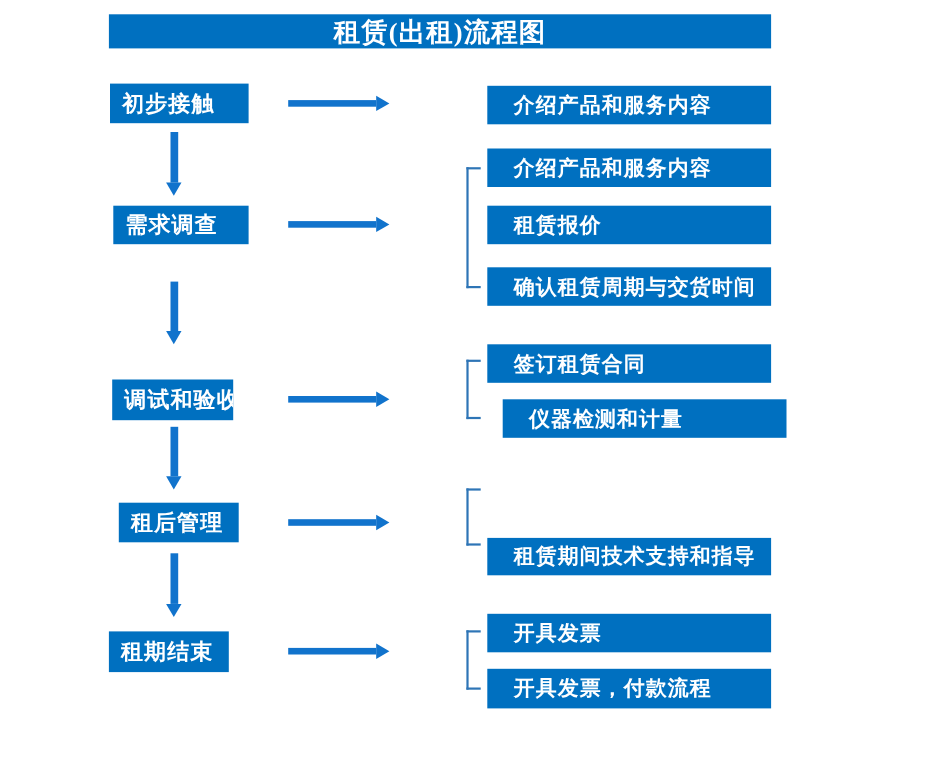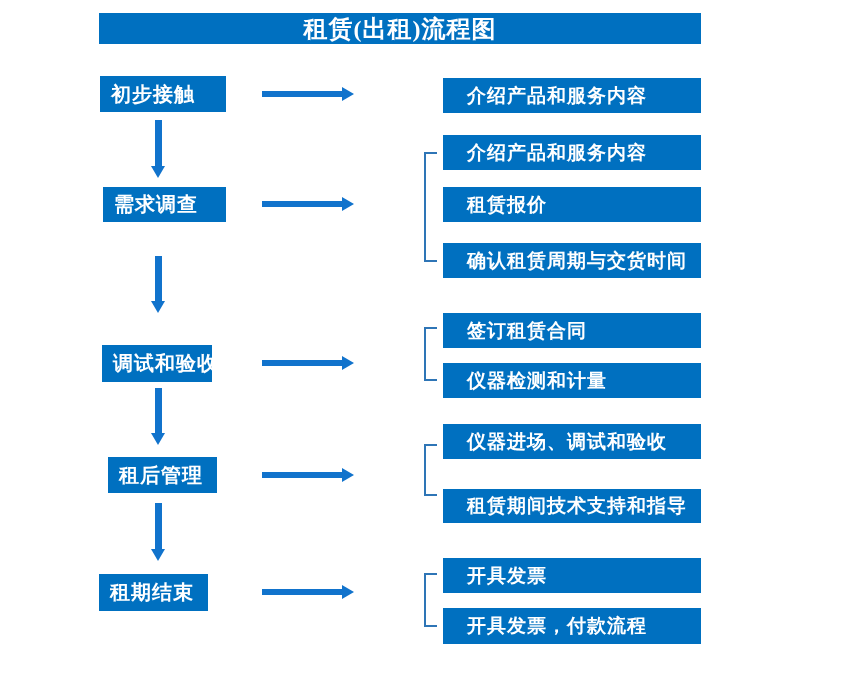--- a/index.html
+++ b/index.html
@@ -85,21 +85,20 @@
   <div class="bracket" style="left:424px;top:444px;height:52px"></div>
   <div class="bracket" style="left:424px;top:573px;height:54px"></div>
 
   <div class="rbox" style="left:443px;top:78px;width:258px;height:35px">介绍产品和服务内容</div>
 
   <div class="rbox" style="left:443px;top:135px;width:258px;height:35px">介绍产品和服务内容</div>
   <div class="rbox" style="left:443px;top:187px;width:258px;height:35px">租赁报价</div>
   <div class="rbox" style="left:443px;top:243px;width:258px;height:35px">确认租赁周期与交货时间</div>
 
   <div class="rbox" style="left:443px;top:313px;width:258px;height:35px">签订租赁合同</div>
-  <div class="rbox" style="left:443px;top:363px;width:258px;height:35px">仪器检测和计量</div>
+  <div class="rbox" style="left:457px;top:363px;width:258px;height:35px">仪器检测和计量</div>
 
-  <div class="rbox" style="left:443px;top:424px;width:258px;height:35px">仪器进场、调试和验收</div>
   <div class="rbox" style="left:443px;top:489px;width:258px;height:34px">租赁期间技术支持和指导</div>
 
   <div class="rbox" style="left:443px;top:558px;width:258px;height:35px">开具发票</div>
   <div class="rbox" style="left:443px;top:608px;width:258px;height:36px">开具发票，付款流程</div>
 
 </div>
 
 </body></html>

